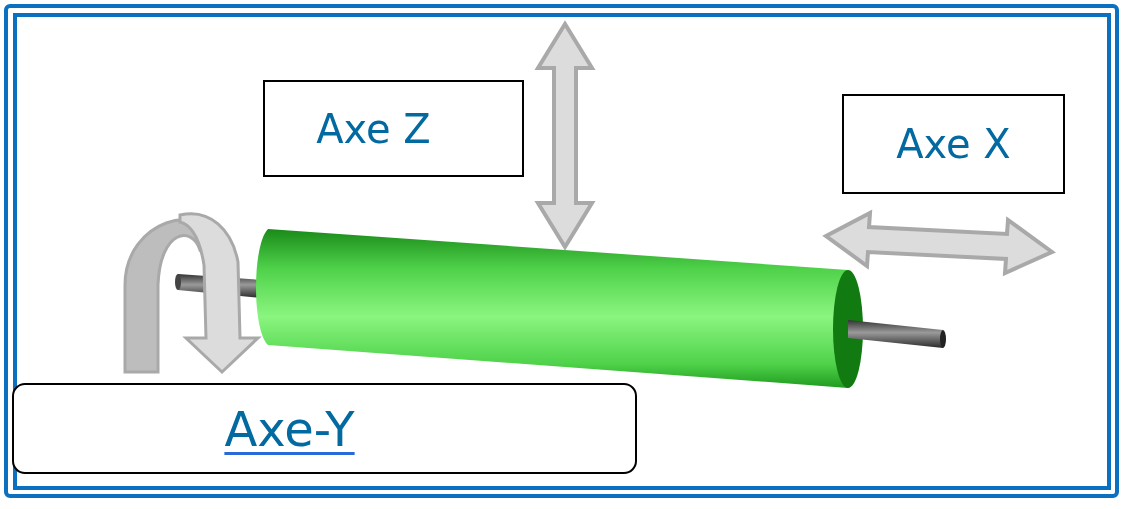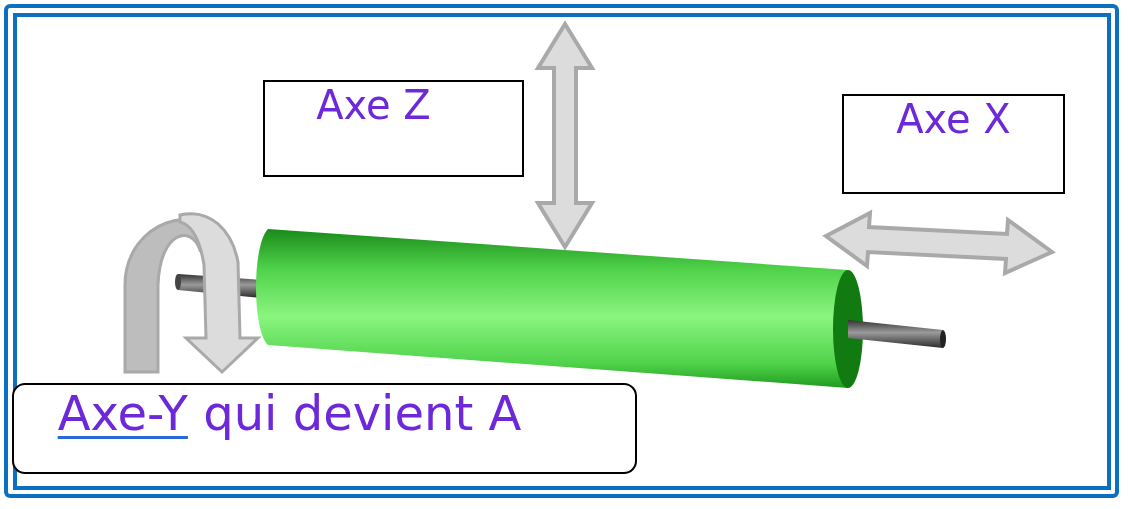--- a/index.html
+++ b/index.html
@@ -1,20 +1,20 @@
 <!DOCTYPE html>
 <html><head>
   <meta charset="utf-8">
   <style>
     html, body { margin: 0; padding: 0; background: #ffffff; }
     body { width: 1128px; height: 509px; position: relative; overflow: hidden; font-family: "DejaVu Sans", "Liberation Sans", sans-serif; }
     .frame-outer { position: absolute; left: 4px; top: 4px; width: 1115px; height: 494px; border: 4px solid #0c70c0; border-radius: 6px; box-sizing: border-box; }
     .frame-inner { position: absolute; left: 13px; top: 13px; width: 1098px; height: 477px; border: 4px solid #0c70c0; box-sizing: border-box; }
     svg.scene { position: absolute; left: 0; top: 0; }
-    .label-box { position: absolute; border: 2px solid #000; background: #fff; box-sizing: border-box; display: flex; align-items: flex-start; justify-content: center; color: #6d28d9; font-weight: 500; }
+    .label-box { position: absolute; border: 2px solid #000; background: #fff; box-sizing: border-box; display: flex; align-items: center; justify-content: center; color: #0369a1; font-weight: 500; }
     .label-z { left: 263px; top: 80px; width: 261px; height: 97px; font-size: 40px; padding-right: 40px; }
     .label-x { left: 842px; top: 94px; width: 223px; height: 100px; font-size: 40px; }
     .label-y { left: 12px; top: 383px; width: 625px; height: 91px; font-size: 48px; padding-right: 70px; border-radius: 13px; }
     .underlined { text-decoration: underline; text-decoration-color: #2a6ad8; text-decoration-thickness: 3px; text-underline-offset: 6px; }
     .sp { white-space: pre; }
   </style>
 </head>
 <body>
 
 <div class="frame-outer"></div>
@@ -68,14 +68,13 @@
 <div class="label-box label-z">
   <span>Axe Z</span>
 </div>
 
 <div class="label-box label-x">
   <span>Axe X</span>
 </div>
 
 <div class="label-box label-y">
   <span class="underlined">Axe-Y</span>
-    <span class="sp"> qui devient A</span>
 </div>
 
 </body></html>

